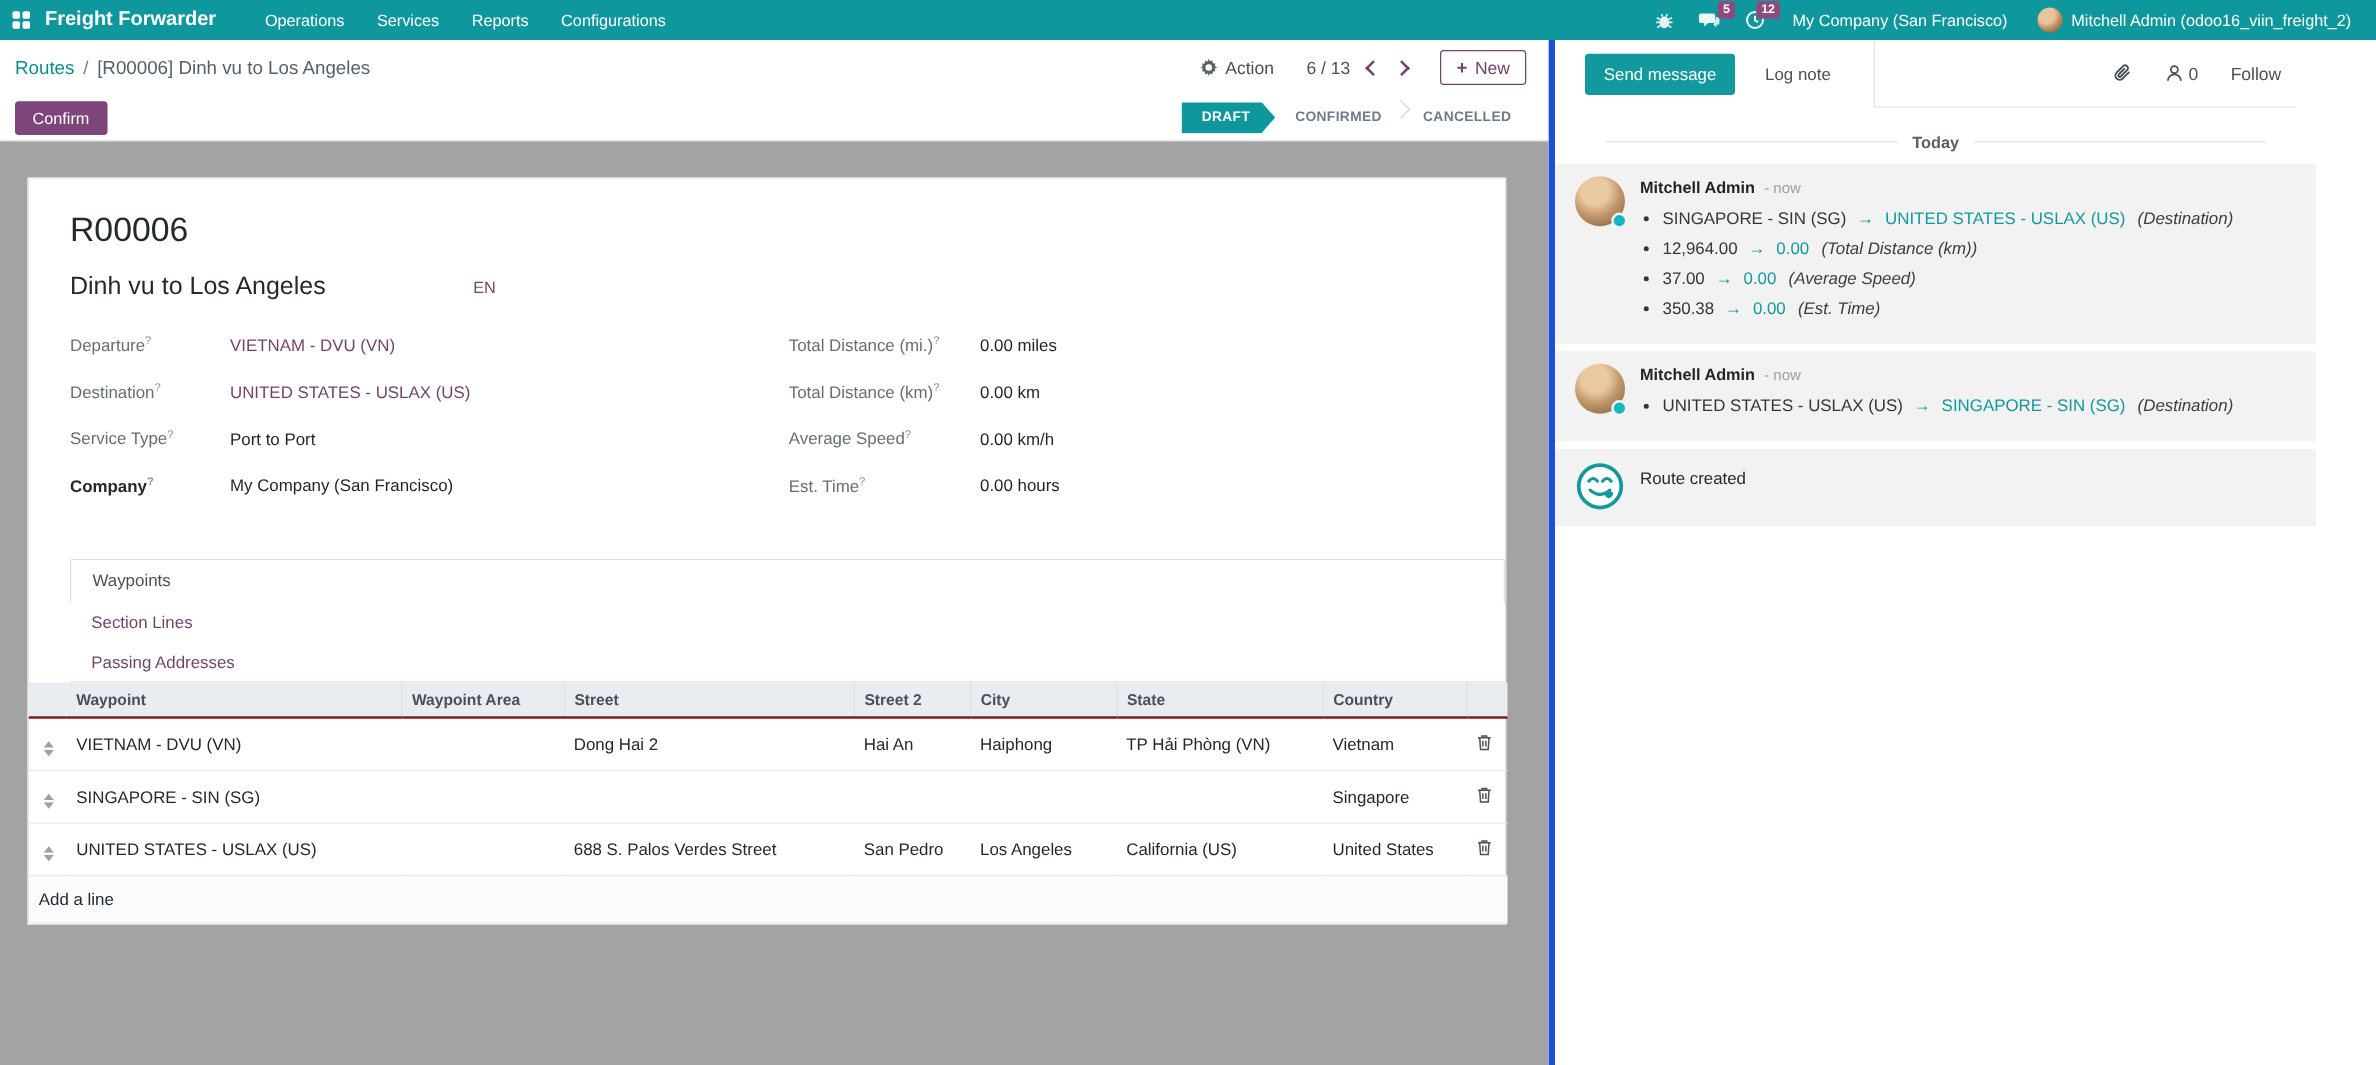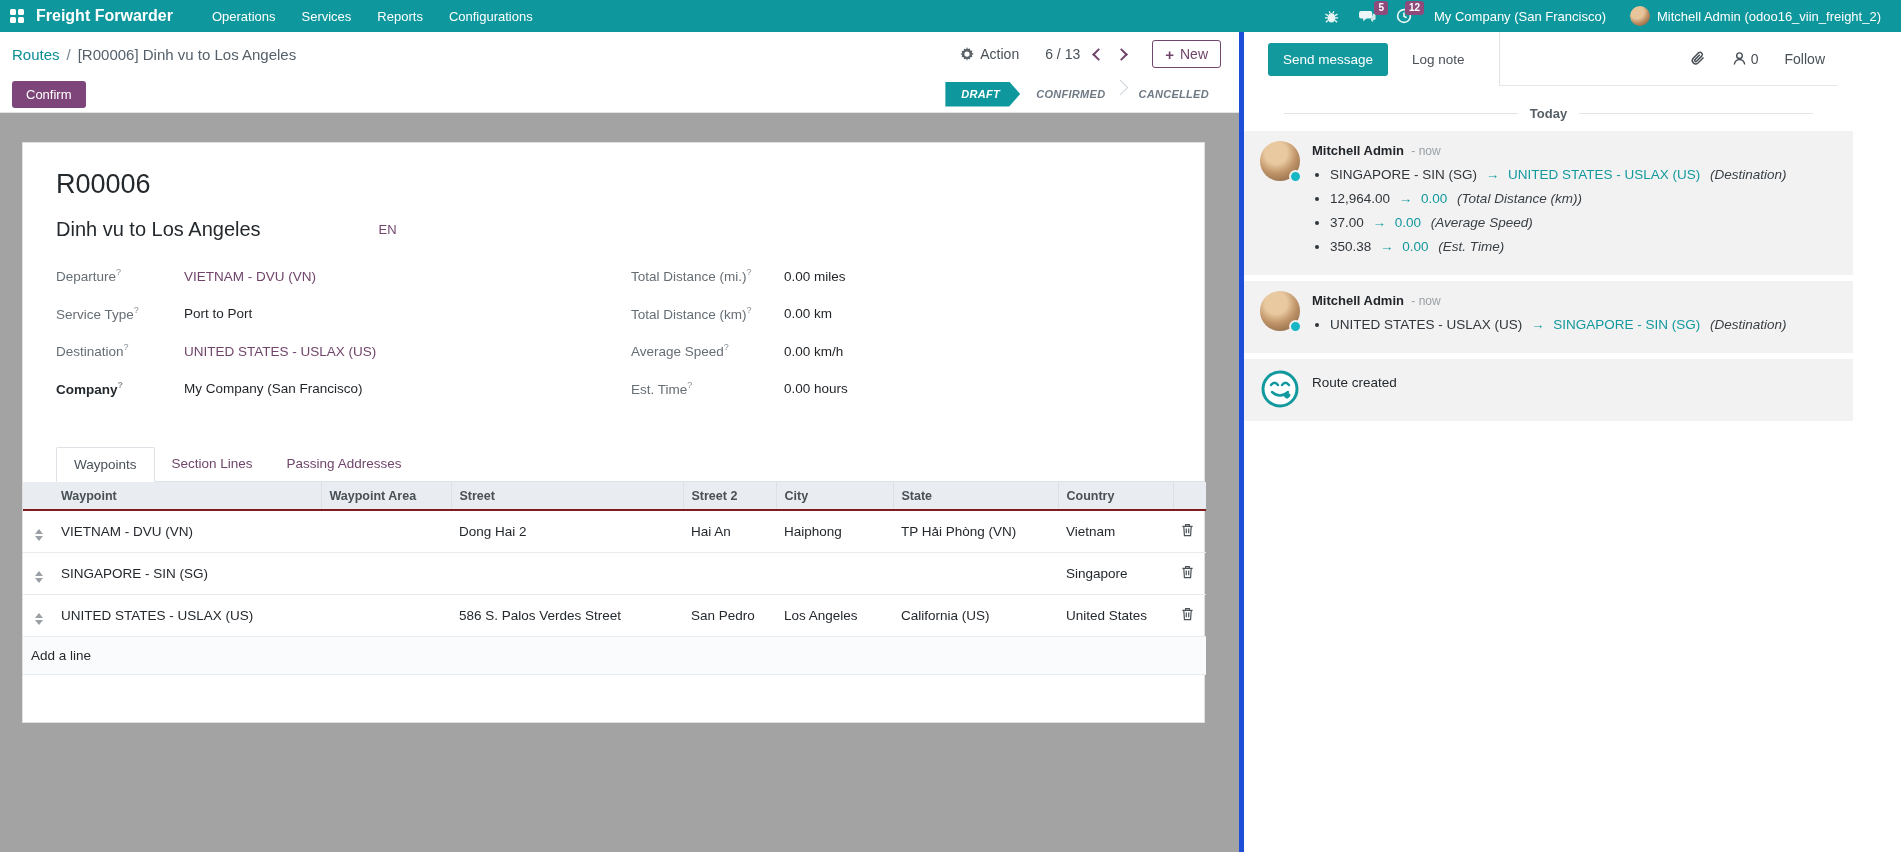--- a/index.html
+++ b/index.html
@@ -41,21 +41,21 @@
   .chev { width:9px; height:9px; border-top:2.5px solid #71456b; border-right:2.5px solid #71456b; cursor:pointer; }
   .chev.prev { transform:rotate(-135deg); }
   .chev.next { transform:rotate(45deg); }
   .new-btn { border:1px solid #71456b; color:#71456b; background:#fff; font-size:14px;
              padding:5px 12px; border-radius:3px; cursor:pointer; display:flex; gap:6px; align-items:center; }
   .new-btn b { font-weight:700; font-size:15px; line-height:11px; }
   .cp-row2 { height:37px; display:flex; align-items:center; justify-content:space-between;
              padding:0 14px 0 12px; border-bottom:1px solid #e2e2e2; }
   .confirm-btn { background:#7d4579; color:#fff; border:none; font-size:13px; padding:6px 14px;
                  border-radius:3px; cursor:pointer; }
-  .statusbar { display:flex; align-items:flex-start; height:25px;font-style:italic; }
+  .statusbar { display:flex; align-items:flex-start; height:25px; }
   .sb-item { font-size:11px; font-weight:700; color:#6f7a85; letter-spacing:.3px; padding:0 16px;
              height:25px; display:flex; align-items:center; cursor:pointer; }
   .sb-item.active { background:#0e979c; color:#fff; padding:0 20px 0 16px;
              clip-path:polygon(0 0, calc(100% - 11px) 0, 100% 50%, calc(100% - 11px) 100%, 0 100%); }
   .sb-sep { width:11px; height:11px; border-top:1px solid #cfd4d9; border-right:1px solid #cfd4d9;
             transform:rotate(45deg); margin:0 -4px 0 -6px; }
 
   
   .content { flex:1; overflow:hidden; }
   .sheet { width:1183px; margin:29px 0 0 22px; background:#fff; border:1px solid #dfdfdf;
@@ -227,28 +227,28 @@
             <span class="rec-name">Dinh vu to Los Angeles</span>
             <span class="lang-tag">EN</span>
           </div>
           <div class="field-grid">
             <div class="fcol-left" id="fields-left">
                 <div class="orow">
                   <span class="olabel">Departure<sup>?</sup></span>
                   <span class="ovalue link">VIETNAM - DVU (VN)</span>
                 </div>
                 <div class="orow">
+                  <span class="olabel">Destination<sup>?</sup></span>
+                  <span class="ovalue link">UNITED STATES - USLAX (US)</span>
+                </div>
+                <div class="orow">
                   <span class="olabel">Service Type<sup>?</sup></span>
                   <span class="ovalue">Port to Port</span>
                 </div>
                 <div class="orow">
-                  <span class="olabel">Destination<sup>?</sup></span>
-                  <span class="ovalue link">UNITED STATES - USLAX (US)</span>
-                </div>
-                <div class="orow">
                   <span class="olabel bold">Company<sup>?</sup></span>
                   <span class="ovalue">My Company (San Francisco)</span>
                 </div>
               </div>
             <div class="fcol-right" id="fields-right">
                 <div class="orow">
                   <span class="olabel">Total Distance (mi.)<sup>?</sup></span>
                   <span class="ovalue">0.00 miles</span>
                 </div>
                 <div class="orow">
@@ -258,21 +258,21 @@
                 <div class="orow">
                   <span class="olabel">Average Speed<sup>?</sup></span>
                   <span class="ovalue">0.00 km/h</span>
                 </div>
                 <div class="orow">
                   <span class="olabel">Est. Time<sup>?</sup></span>
                   <span class="ovalue">0.00 hours</span>
                 </div>
               </div>
           </div>
-          <div class="tabs" id="notebook-tabs" style="margin-right:0;">
+          <div class="tabs" id="notebook-tabs" style="margin-right:0;flex-direction:column;">
               <span class="tab active">Waypoints</span>
               <span class="tab">Section Lines</span>
               <span class="tab">Passing Addresses</span>
             </div>
         </div>
         <table class="wp">
           <colgroup id="wp-cols">
               <col style="width:30px">
               <col style="width:268px">
               <col style="width:130px">
@@ -329,21 +329,21 @@
                       <path d="M1.5 3.5 h11 M5 3.2 V1.8 h4 v1.4 M3 3.8 l.7 9.7 h6.6 l.7 -9.7 M5.7 6 v5 M8.3 6 v5"></path>
                     </svg></span></td>
               </tr>
               <tr>
                 <td><span class="drag-handle">
                     <i class="up"></i>
                     <i class="dn"></i>
                   </span></td>
                 <td>UNITED STATES - USLAX (US)</td>
                 <td></td>
-                <td>586 S. Palos Verdes Street</td>
+                <td>688 S. Palos Verdes Street</td>
                 <td>San Pedro</td>
                 <td>Los Angeles</td>
                 <td>California (US)</td>
                 <td>United States</td>
                 <td><span class="trash"><svg width="13" height="14" viewBox="0 0 14 15" fill="none" stroke="#4c5257" stroke-width="1.3">
                       <path d="M1.5 3.5 h11 M5 3.2 V1.8 h4 v1.4 M3 3.8 l.7 9.7 h6.6 l.7 -9.7 M5.7 6 v5 M8.3 6 v5"></path>
                     </svg></span></td>
               </tr>
               <tr class="addline-row">
                 <td colspan="9">Add a line</td>

